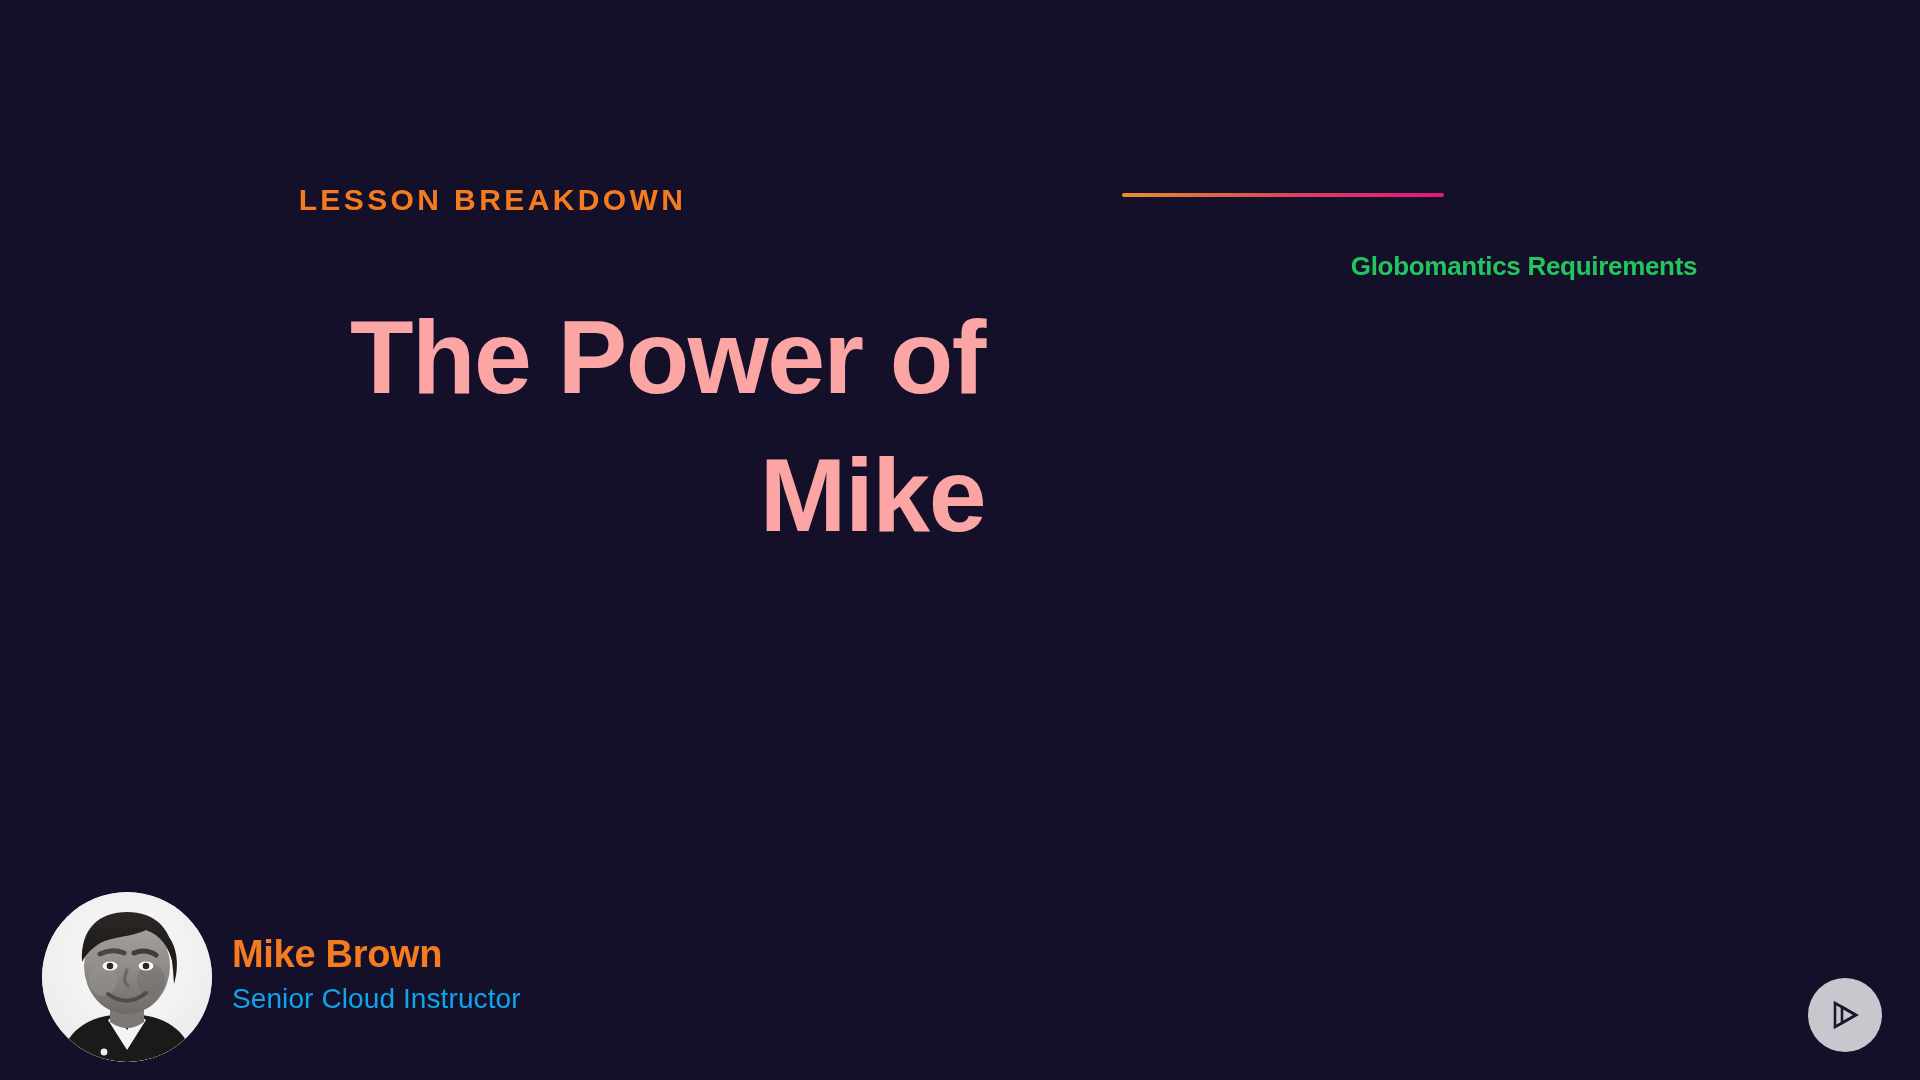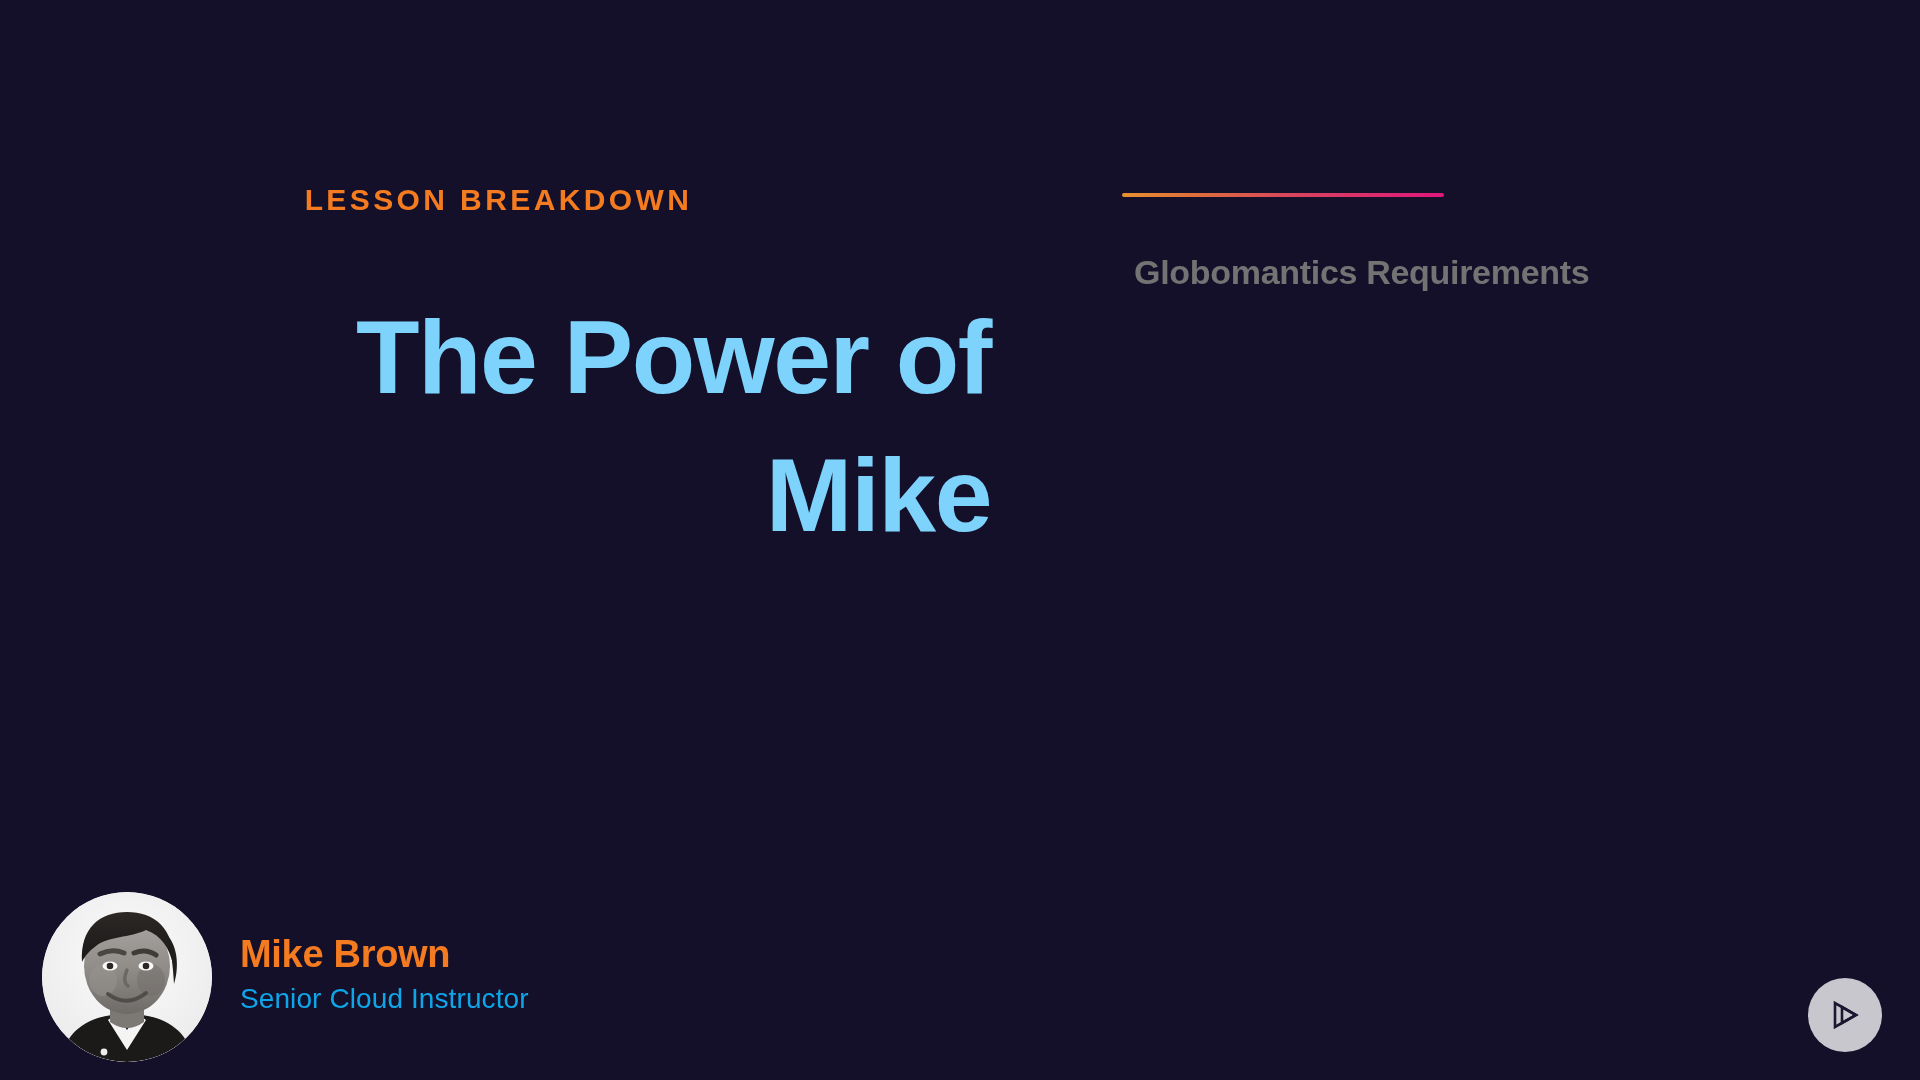--- a/index.html
+++ b/index.html
@@ -18,21 +18,21 @@
 
   .slide {
     position: absolute;
     inset: 0;
     background: #15102A;
   }
 
   
   .left-col {
     position: absolute;
-    left: 6px;
+    left: 0;
     top: 0;
     width: 985px;
     height: 1028px;
   }
 
   .eyebrow {
     position: absolute;
     left: 0;
     top: 183px;
     width: 985px;
@@ -43,21 +43,21 @@
     letter-spacing: 3.4px;
     line-height: 1.1;
   }
 
   .lesson-title {
     position: absolute;
     left: 0;
     top: 288px;
     width: 985px;
     text-align: right;
-    color: #7dd3fc;
+    color: #fca5a5;
     font-size: 104px;
     font-weight: 700;
     line-height: 1.33;
     letter-spacing: -1.5px;
   }
 
   
   .right-col {
     position: absolute;
     left: 1120px;
@@ -74,42 +74,43 @@
     height: 4px;
     border-radius: 2px;
     background: linear-gradient(90deg, #E8912F 0%, #DF6F3C 22%, #D8425F 55%, #E0177D 100%);
   }
 
   .right-heading {
     position: absolute;
     left: 14px;
     top: 250px;
     width: 780px;
-    color: #737373;
-    font-size: 34px;
+    color: #22c55e;
+    font-size: 26px;
     font-weight: 700;
     letter-spacing: -0.3px;
     line-height: 1.3;
+    text-align: center;
   }
 
   .right-body {
     position: absolute;
     left: 14px;
     top: 320px;
     width: 760px;
   }
 
   
   .presenter {
     position: absolute;
     left: 42px;
     bottom: 18px;
     display: flex;
     align-items: center;
-    gap: 28px;
+    gap: 20px;
   }
 
   .avatar {
     width: 170px;
     height: 170px;
     border-radius: 50%;
     overflow: hidden;
     position: relative;
     background: #F2F2F2;
     flex-shrink: 0;

